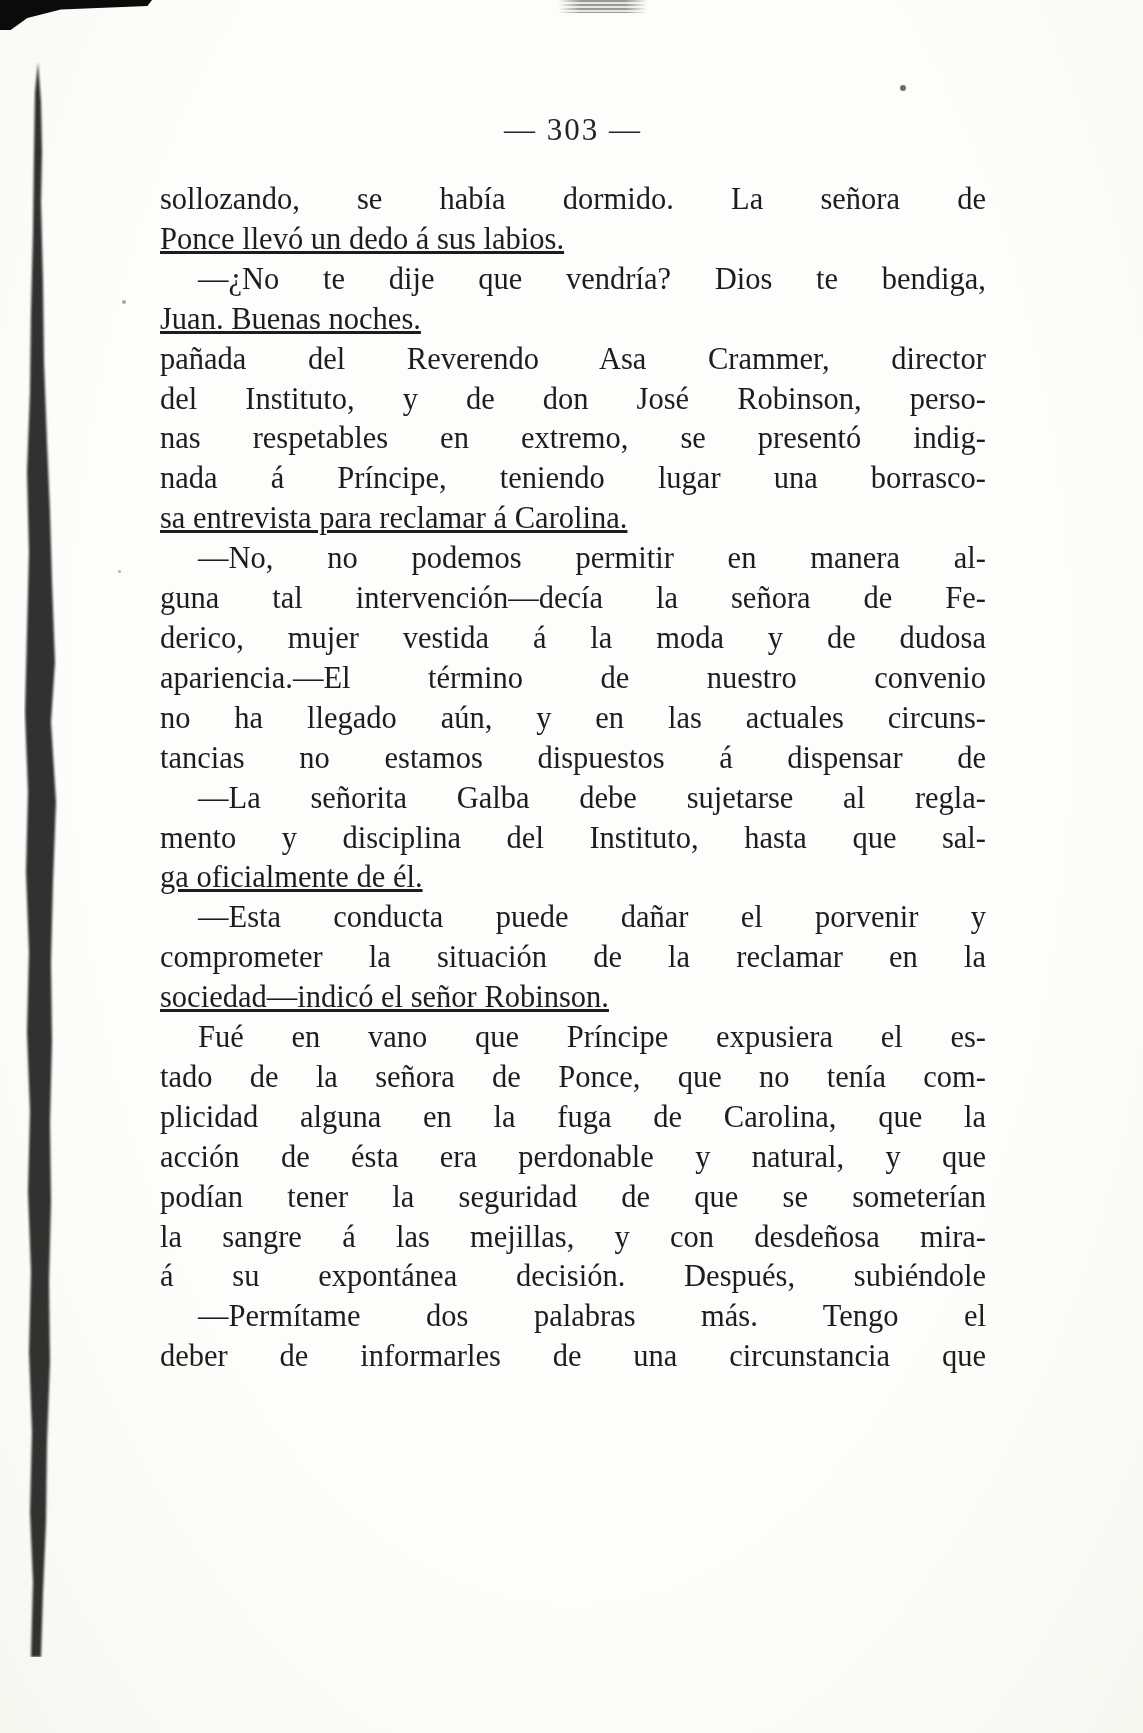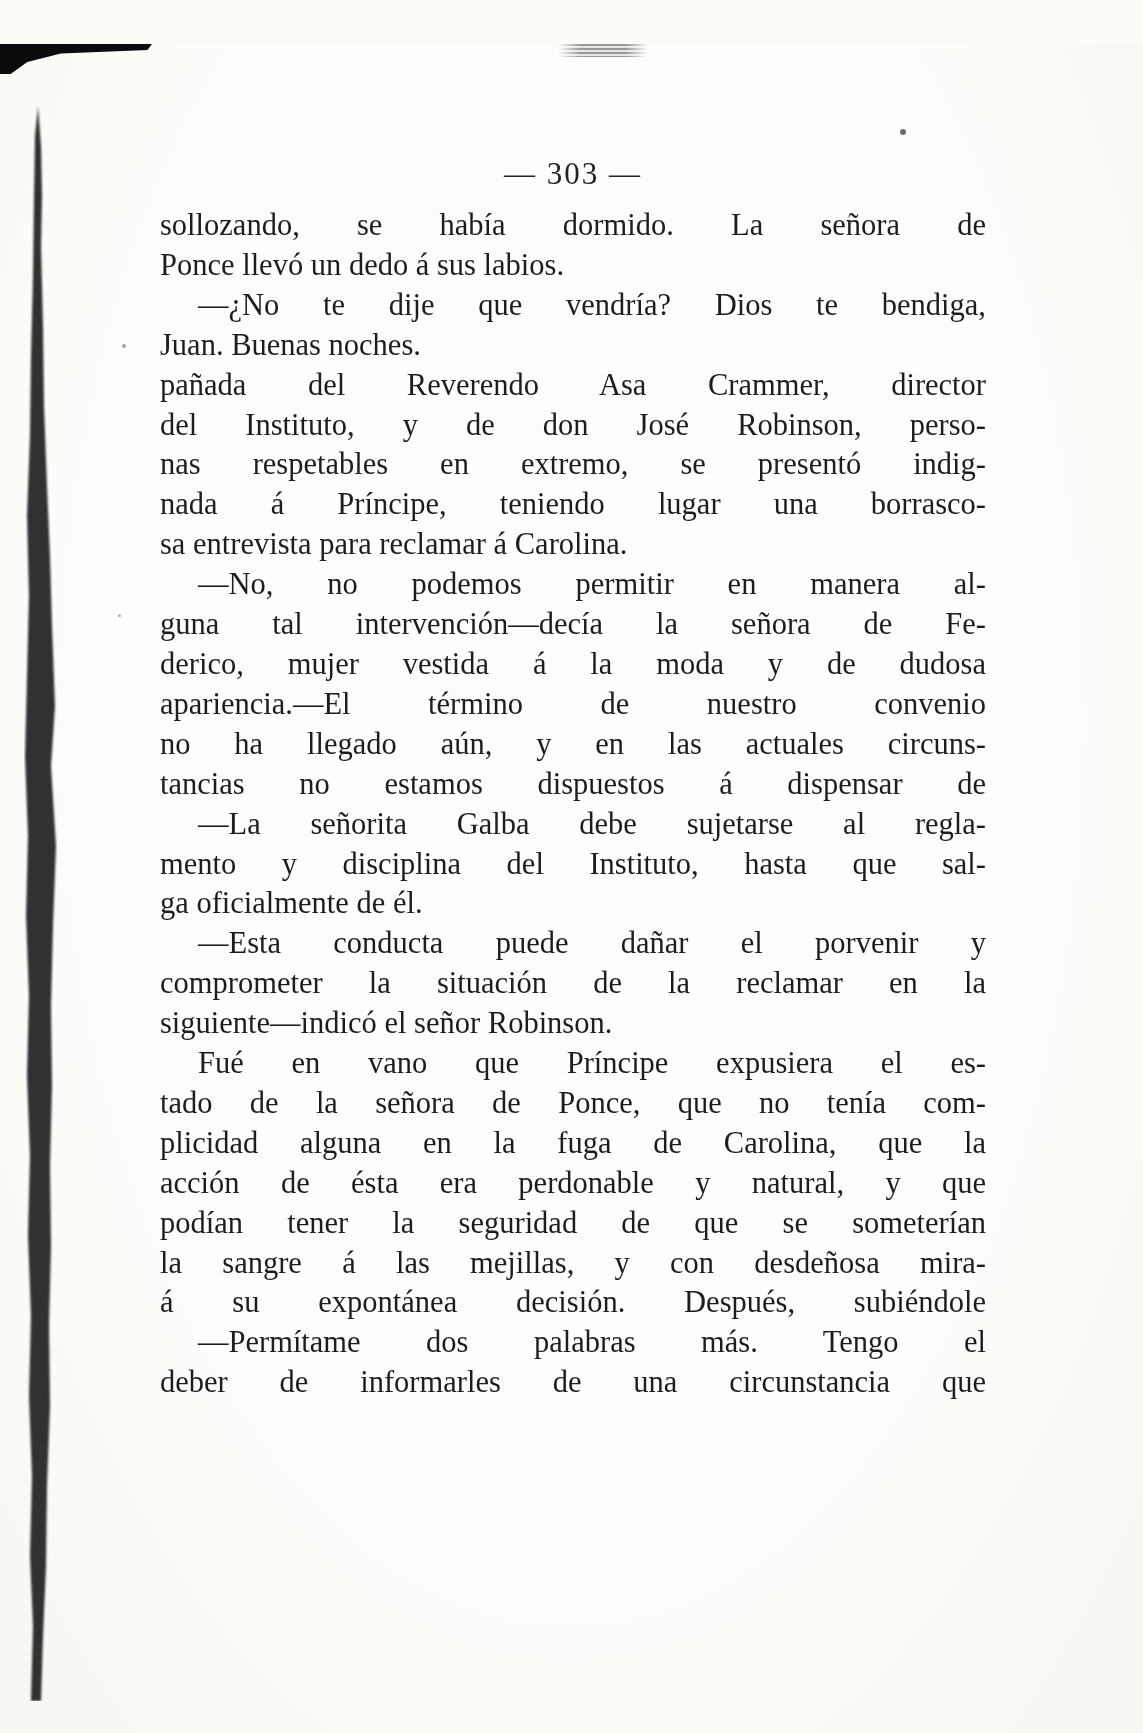--- a/index.html
+++ b/index.html
@@ -11,48 +11,48 @@
     height: 1733px;
     position: relative;
     overflow: hidden;
     background: #fbfbf8;
     font-family: "Liberation Serif", "DejaVu Serif", serif;
   }
   .page {
     position: absolute;
     inset: 0;
     background: radial-gradient(ellipse at 50% 40%, #fdfdfb 60%, #f7f7f2 100%);
-    margin-top: 44px;
   }
   .page-number {
     position: absolute;
     top: 112px;
     left: 160px;
     width: 826px;
     text-align: center;
     font-size: 31px;
     letter-spacing: 2px;
     color: #242426;
   }
   .text-block {
     position: absolute;
-    top: 162px;
+    top: 180px;
     left: 160px;
     width: 826px;
     font-size: 30.5px;
     line-height: 39.9px;
     color: #1d1d1f;
   }
   .line {
     text-align: justify;
     text-align-last: justify;
     white-space: normal;
   }
   .line.last {
     text-align-last: left;
+    text-decoration: underline;
   }
   .line.indent {
     text-indent: 38px;
   }
   
   .corner-ink {
     position: absolute;
     top: 0;
     left: 0;
     width: 152px;
@@ -111,21 +111,21 @@
       <div class="line">guna tal intervención—decía la señora de Fe-</div>
       <div class="line">derico, mujer vestida á la moda y de dudosa</div>
       <div class="line">apariencia.—El término de nuestro convenio</div>
       <div class="line">no ha llegado aún, y en las actuales circuns-</div>
       <div class="line">tancias no estamos dispuestos á dispensar de</div>
       <div class="line indent">—La señorita Galba debe sujetarse al regla-</div>
       <div class="line">mento y disciplina del Instituto, hasta que sal-</div>
       <div class="line last">ga oficialmente de él.</div>
       <div class="line indent">—Esta conducta puede dañar el porvenir y</div>
       <div class="line">comprometer la situación de la reclamar en la</div>
-      <div class="line last">siguiente—indicó el señor Robinson.</div>
+      <div class="line last">sociedad—indicó el señor Robinson.</div>
       <div class="line indent">Fué en vano que Príncipe expusiera el es-</div>
       <div class="line">tado de la señora de Ponce, que no tenía com-</div>
       <div class="line">plicidad alguna en la fuga de Carolina, que la</div>
       <div class="line">acción de ésta era perdonable y natural, y que</div>
       <div class="line">podían tener la seguridad de que se someterían</div>
       <div class="line">la sangre á las mejillas, y con desdeñosa mira-</div>
       <div class="line">á su expontánea decisión. Después, subiéndole</div>
       <div class="line indent">—Permítame dos palabras más. Tengo el</div>
       <div class="line">deber de informarles de una circunstancia que</div>
     </div>

